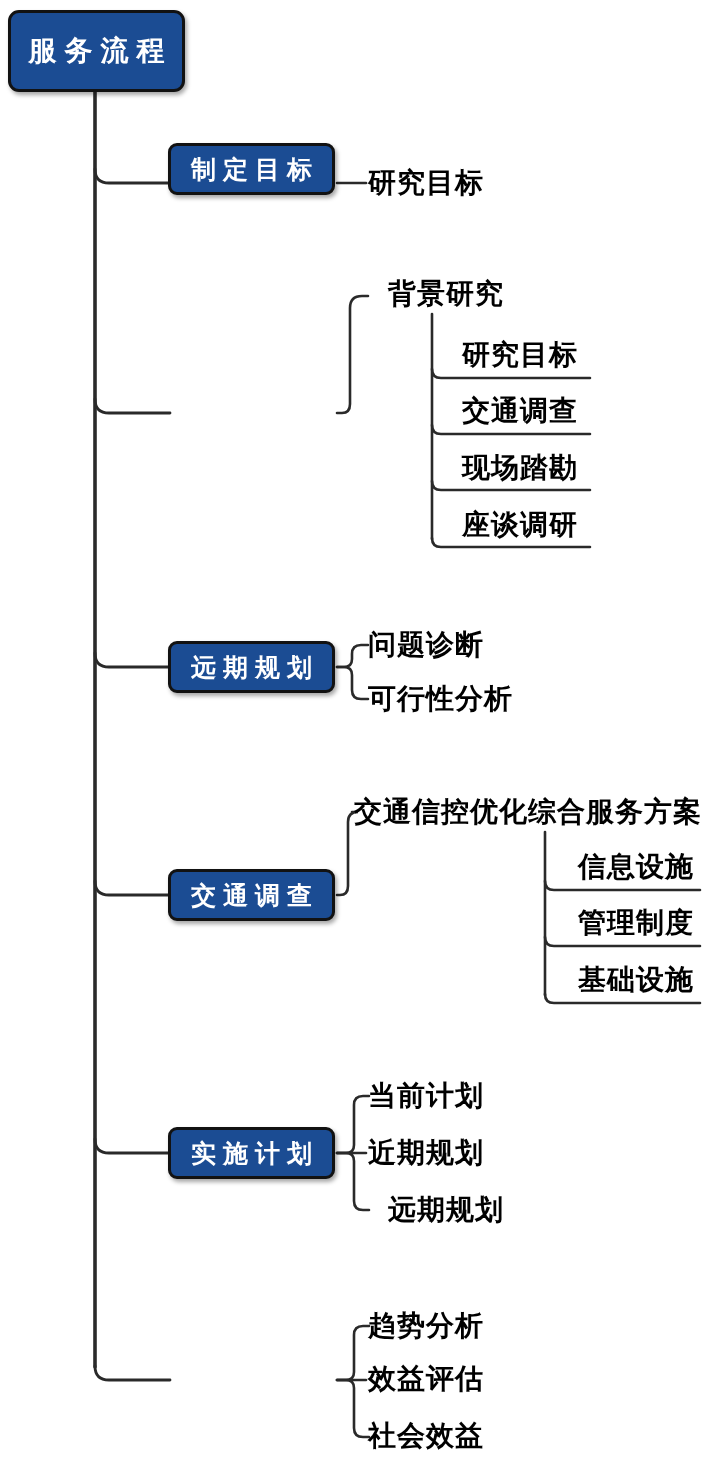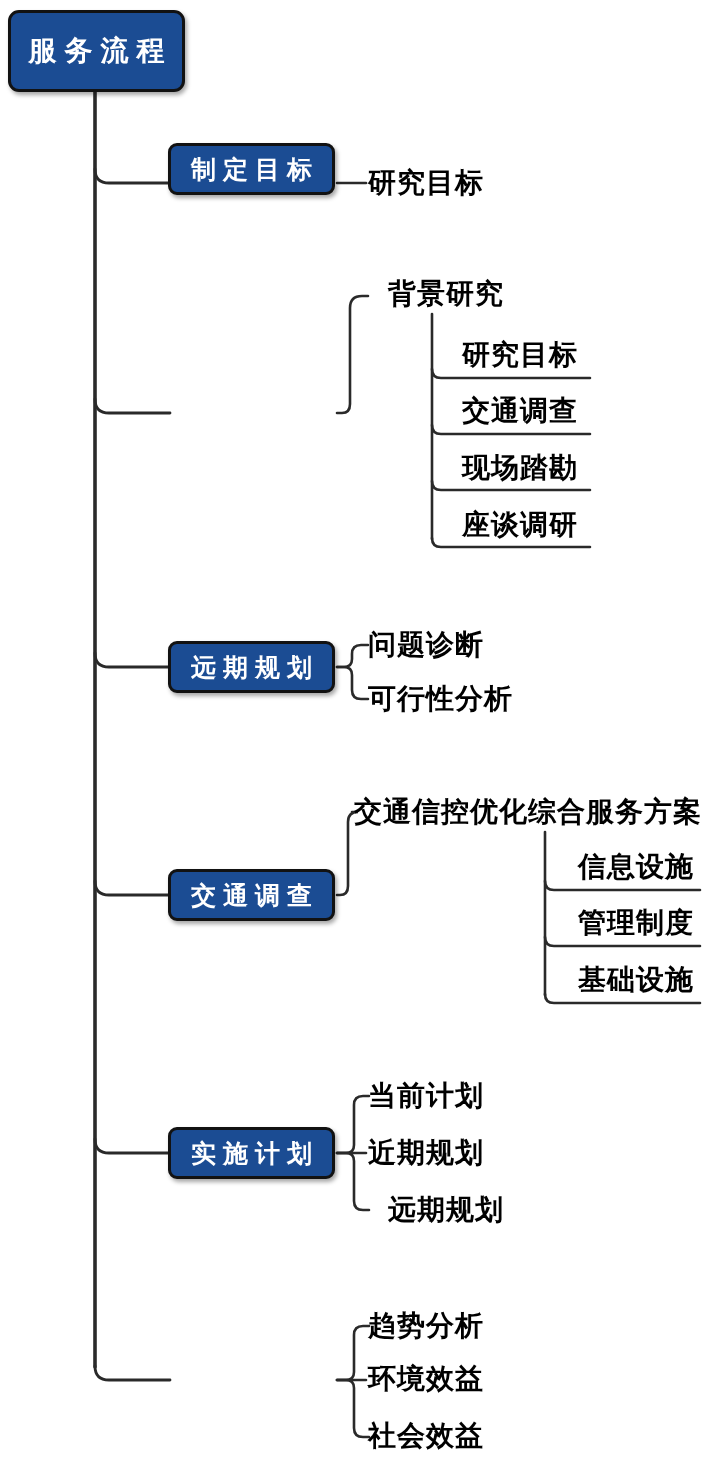--- a/index.html
+++ b/index.html
@@ -117,21 +117,21 @@
   <div class="leaf-label" style="left:368px; top:628px;">问题诊断</div>
   <div class="leaf-label" style="left:368px; top:682px;">可行性分析</div>
 
   <div class="leaf-label" style="left:354px; top:795px;">交通信控优化综合服务方案</div>
 
   <div class="leaf-label" style="left:368px; top:1079px;">当前计划</div>
   <div class="leaf-label" style="left:368px; top:1136px;">近期规划</div>
   <div class="leaf-label" style="left:388px; top:1193px;text-align:center;">远期规划</div>
 
   <div class="leaf-label" style="left:368px; top:1309px;">趋势分析</div>
-  <div class="leaf-label" style="left:368px; top:1362px;">环境效益</div>
+  <div class="leaf-label" style="left:368px; top:1362px;">效益评估</div>
   <div class="leaf-label" style="left:368px; top:1419px;">社会效益</div>
 
   <div class="leaf-label" style="left:462px; top:338px;">研究目标</div>
   <div class="leaf-label" style="left:462px; top:394px;">交通调查</div>
   <div class="leaf-label" style="left:462px; top:451px;">现场踏勘</div>
   <div class="leaf-label" style="left:462px; top:508px;">座谈调研</div>
 
   <div class="leaf-label" style="left:578px; top:850px;">信息设施</div>
   <div class="leaf-label" style="left:578px; top:906px;">管理制度</div>
   <div class="leaf-label" style="left:578px; top:963px;">基础设施</div>

